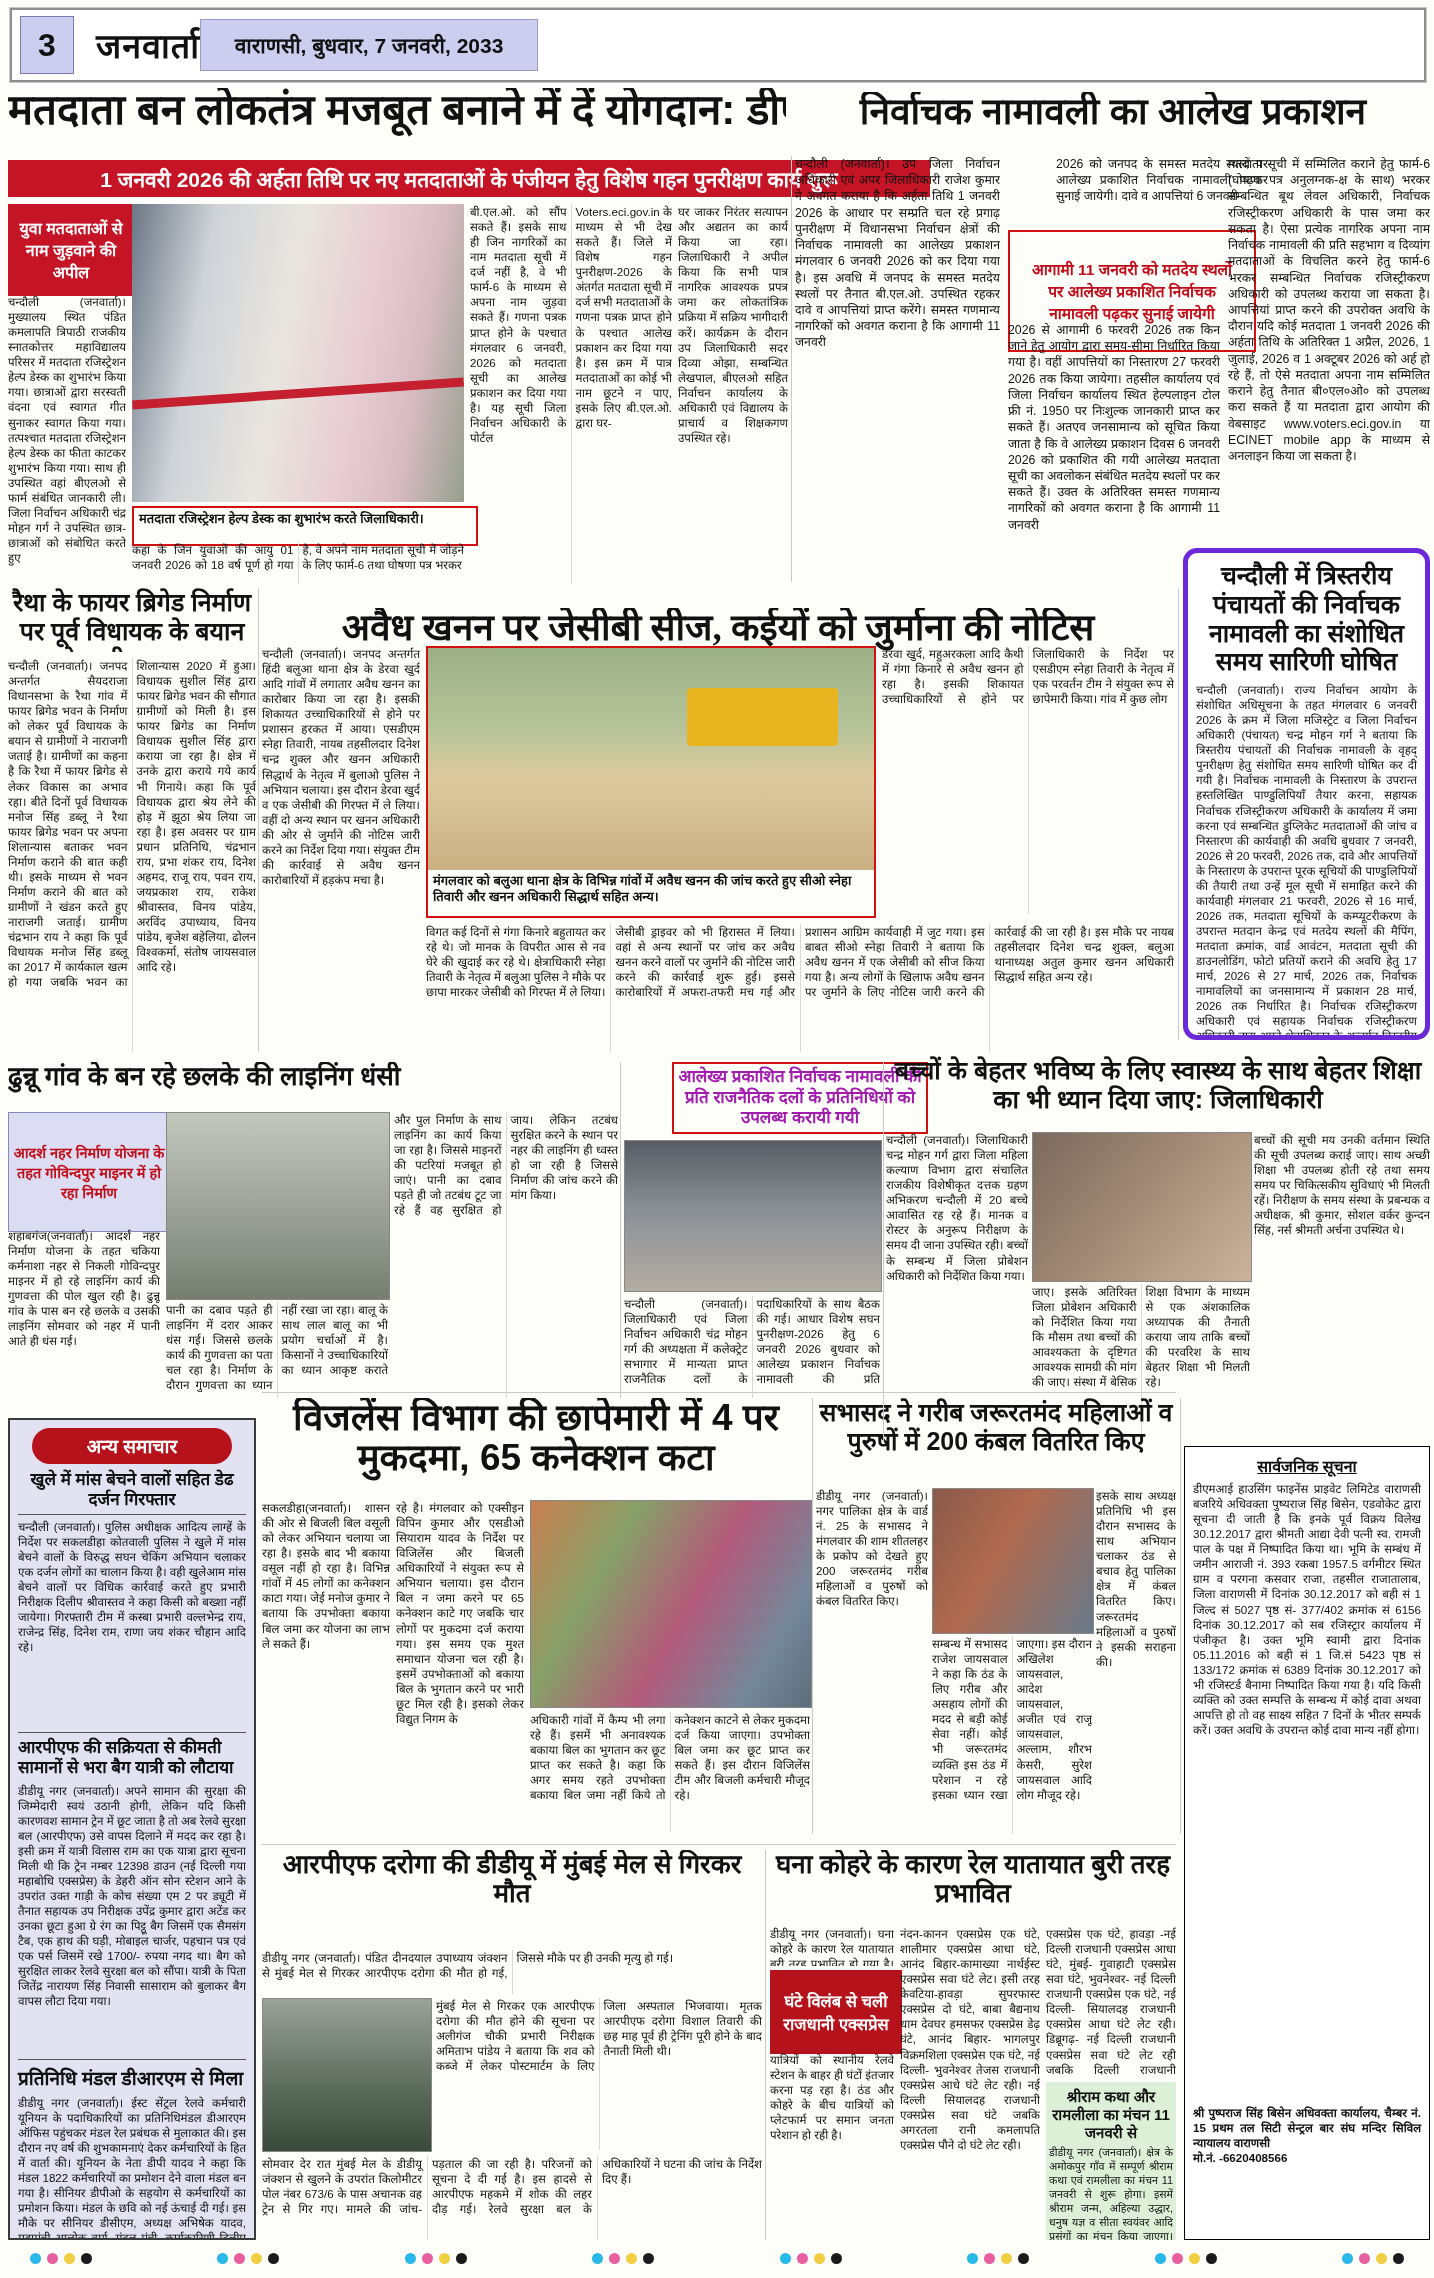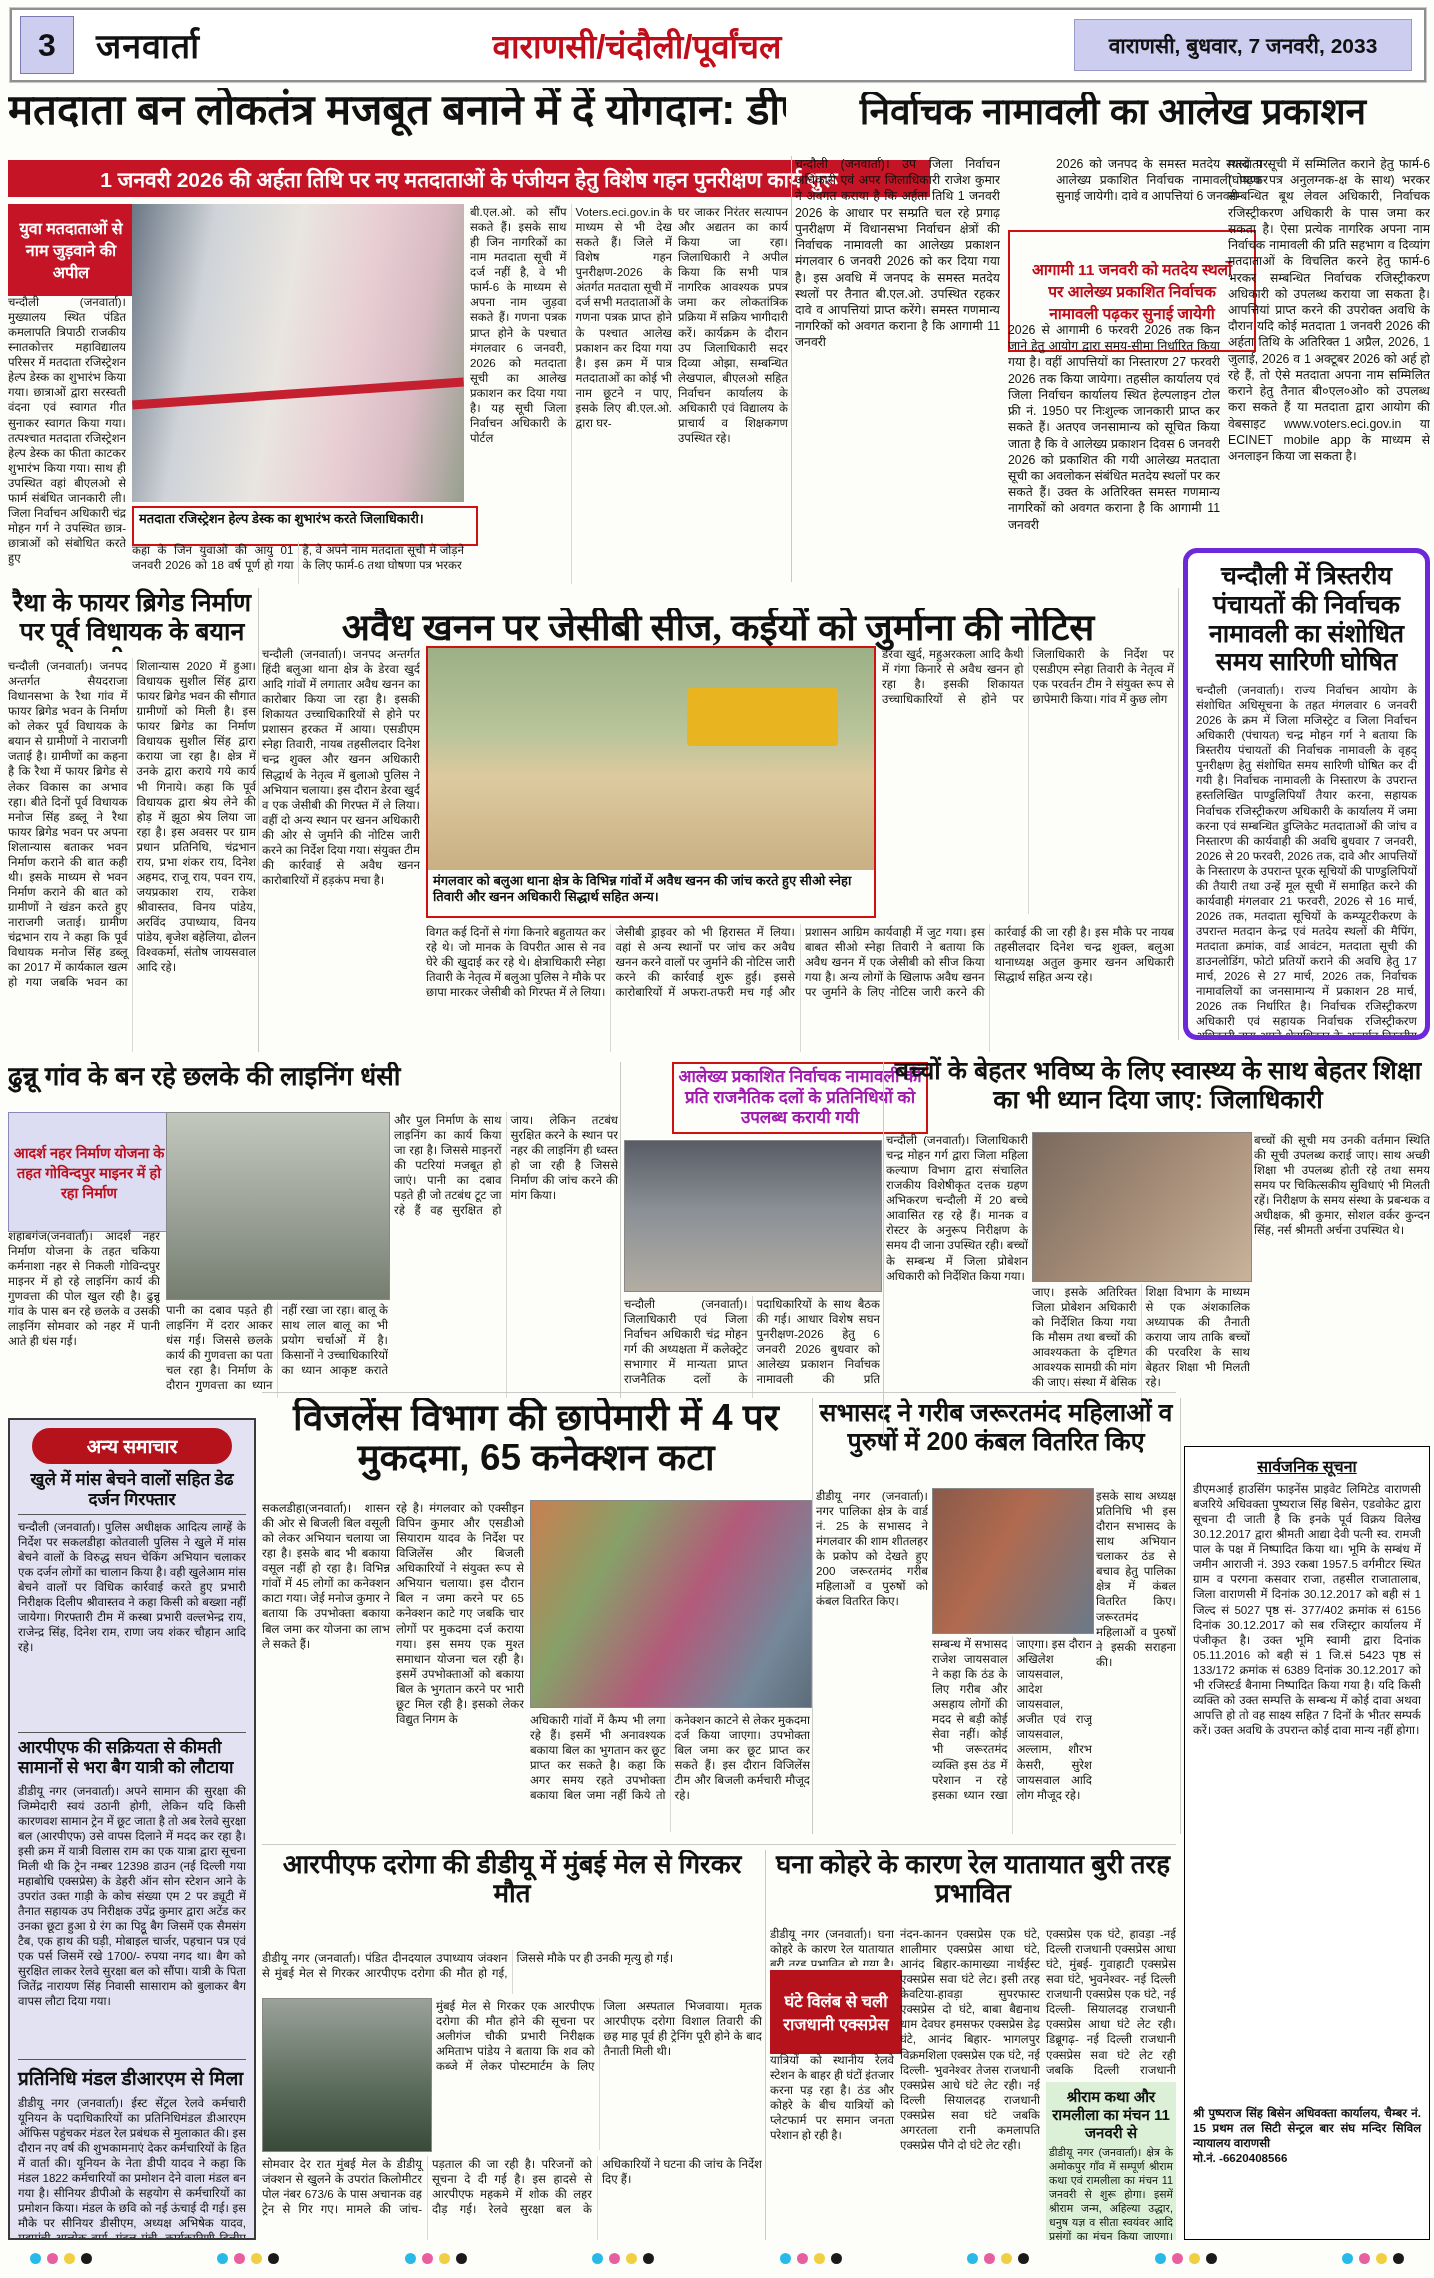--- a/index.html
+++ b/index.html
@@ -66,21 +66,20 @@
           text-align:center;display:flex;align-items:center;justify-content:center;padding:4px;}
 </style>
 </head>
 <body>
 
 <div class="page">
 
   <header class="abs masthead">
     <div class="pgnum">3</div>
     <div class="papername">जनवार्ता</div>
-    <div class="sectiontitle">वाराणसी/चंदौली/पूर्वांचल</div>
     <div class="datebox">वाराणसी, बुधवार, 7 जनवरी, 2033</div>
   </header>
 
   <div class="abs h-main" style="left:8px;top:88px;width:778px;height:66px;">मतदाता बन लोकतंत्र मजबूत बनाने में दें योगदान: डीएम</div>
   <div class="abs redbanner" style="left:8px;top:160px;width:922px;height:37px;">1 जनवरी 2026 की अर्हता तिथि पर नए मतदाताओं के पंजीयन हेतु विशेष गहन पुनरीक्षण कार्य शुरू</div>
   <div class="abs appeal" style="left:8px;top:204px;width:118px;height:84px;">युवा मतदाताओं से नाम जुड़वाने की अपील</div>
   <div class="abs body-sm" style="left:8px;top:294px;width:118px;height:288px;">चन्दौली (जनवार्ता)। मुख्यालय स्थित पंडित कमलापति त्रिपाठी राजकीय स्नातकोत्तर महाविद्यालय परिसर में मतदाता रजिस्ट्रेशन हेल्प डेस्क का शुभारंभ किया गया। छात्राओं द्वारा सरस्वती वंदना एवं स्वागत गीत सुनाकर स्वागत किया गया। तत्पश्चात मतदाता रजिस्ट्रेशन हेल्प डेस्क का फीता काटकर शुभारंभ किया गया। साथ ही उपस्थित वहां बीएलओ से फार्म संबंधित जानकारी ली। जिला निर्वाचन अधिकारी चंद्र मोहन गर्ग ने उपस्थित छात्र-छात्राओं को संबोधित करते हुए</div>
   <div class="abs photo ph-ribbon" style="left:132px;top:204px;width:332px;height:298px;">
     <div class="ribbonline"></div>
   </div>

